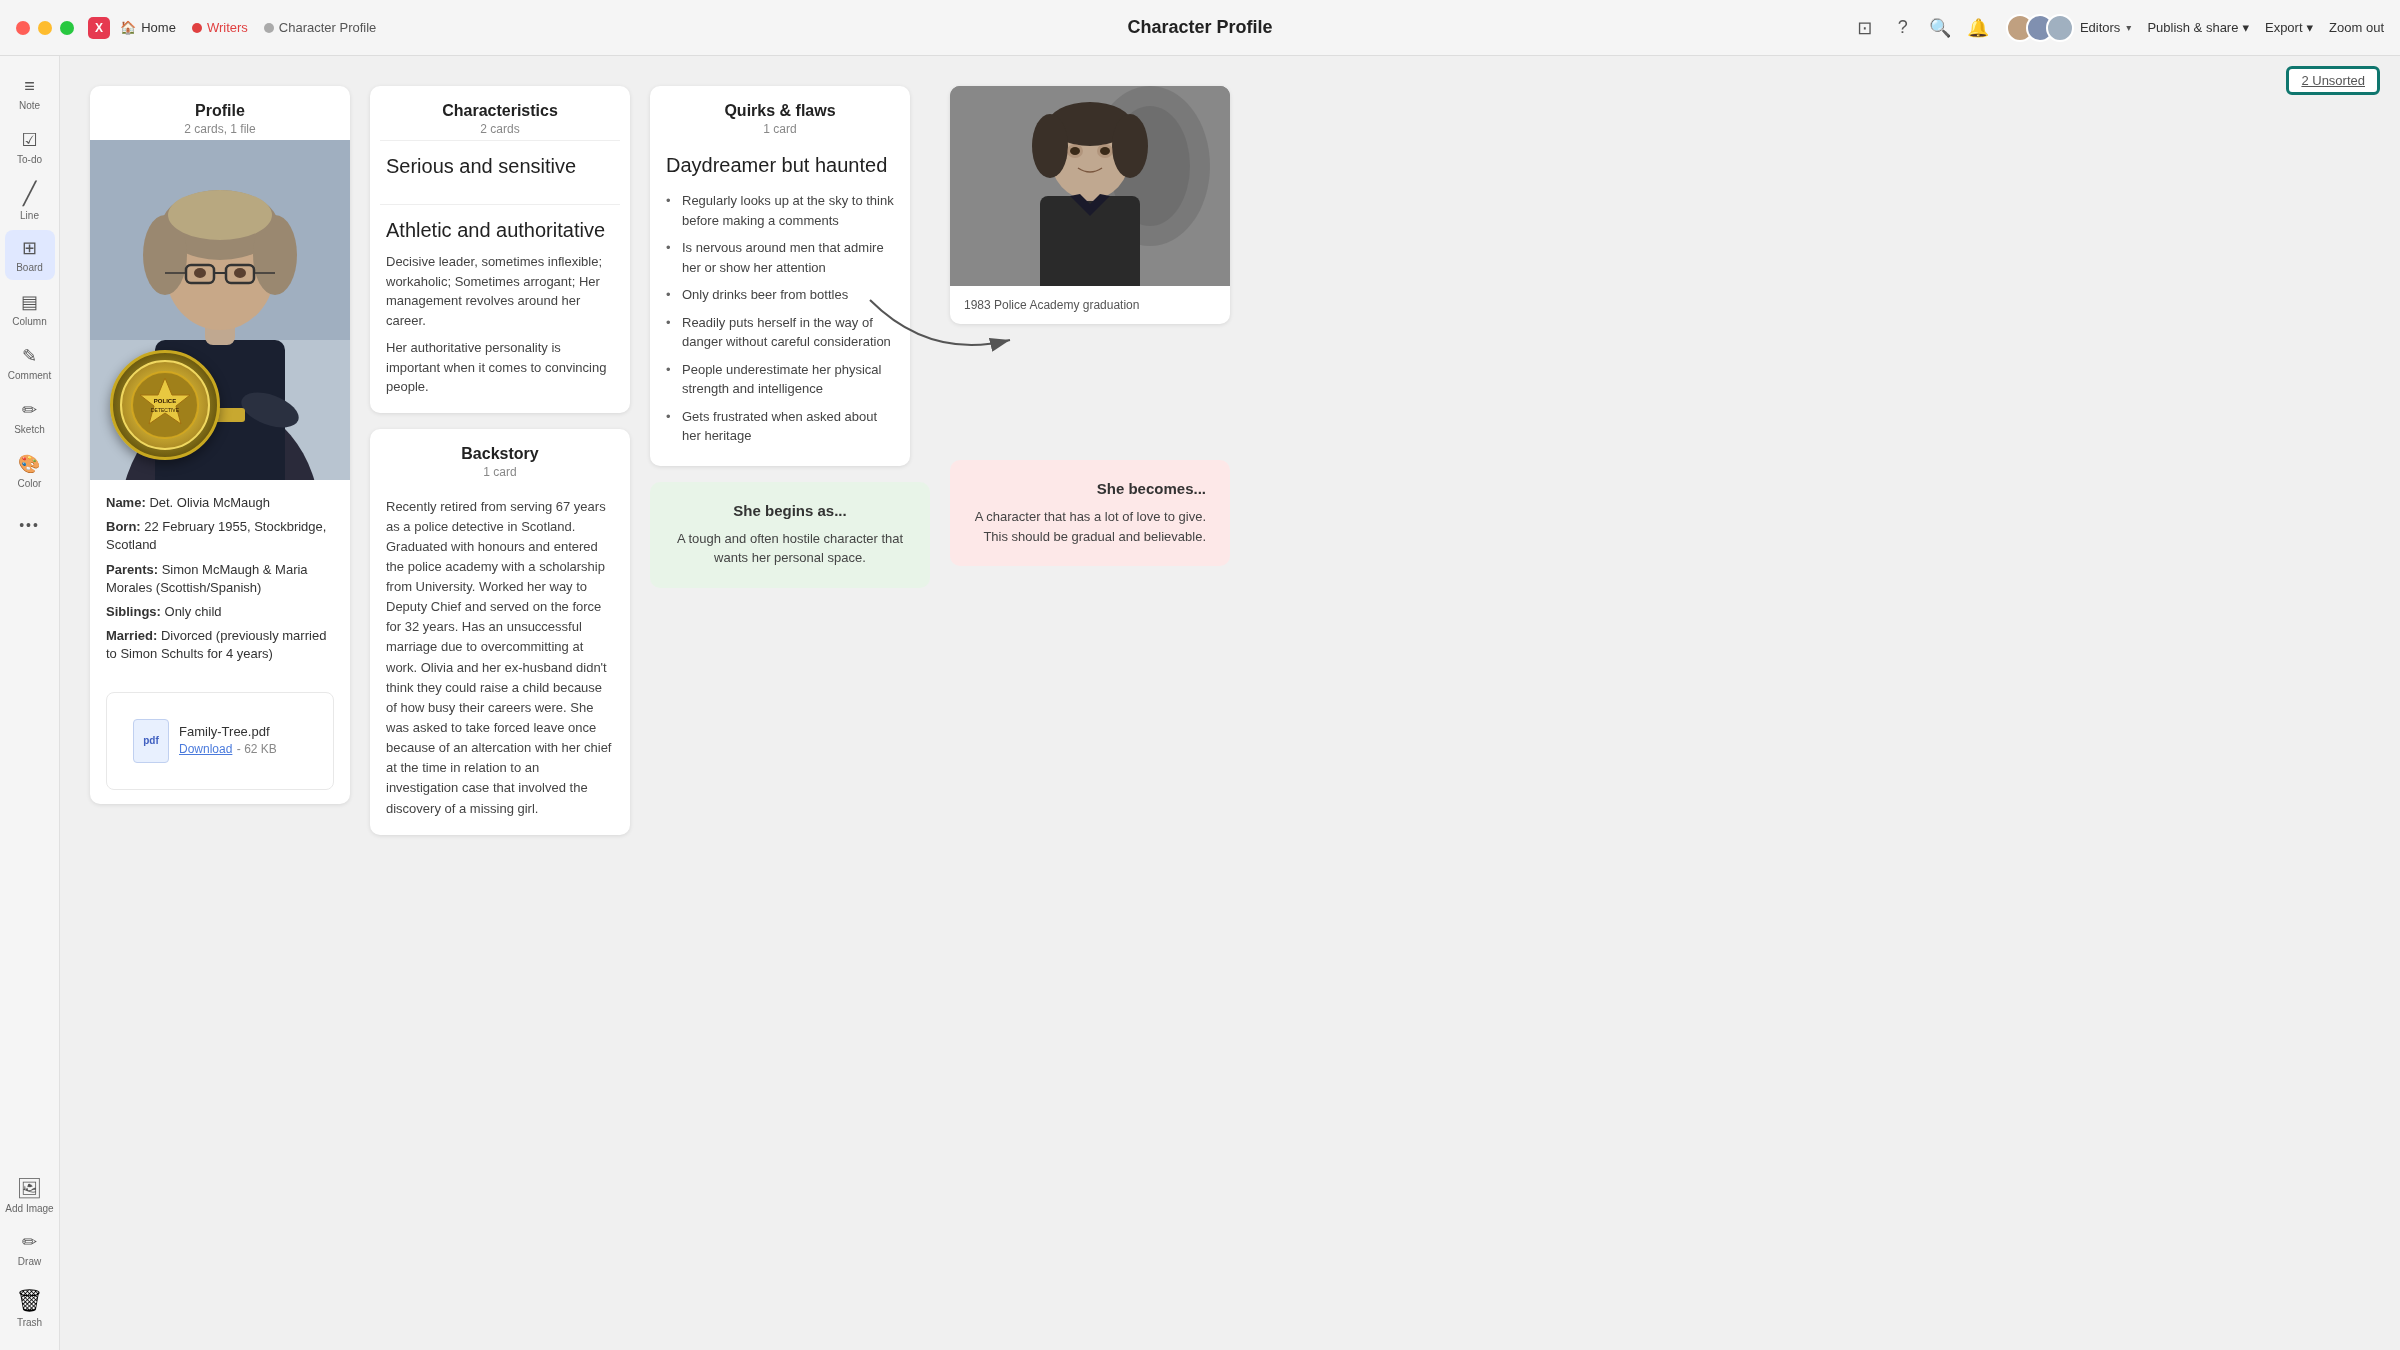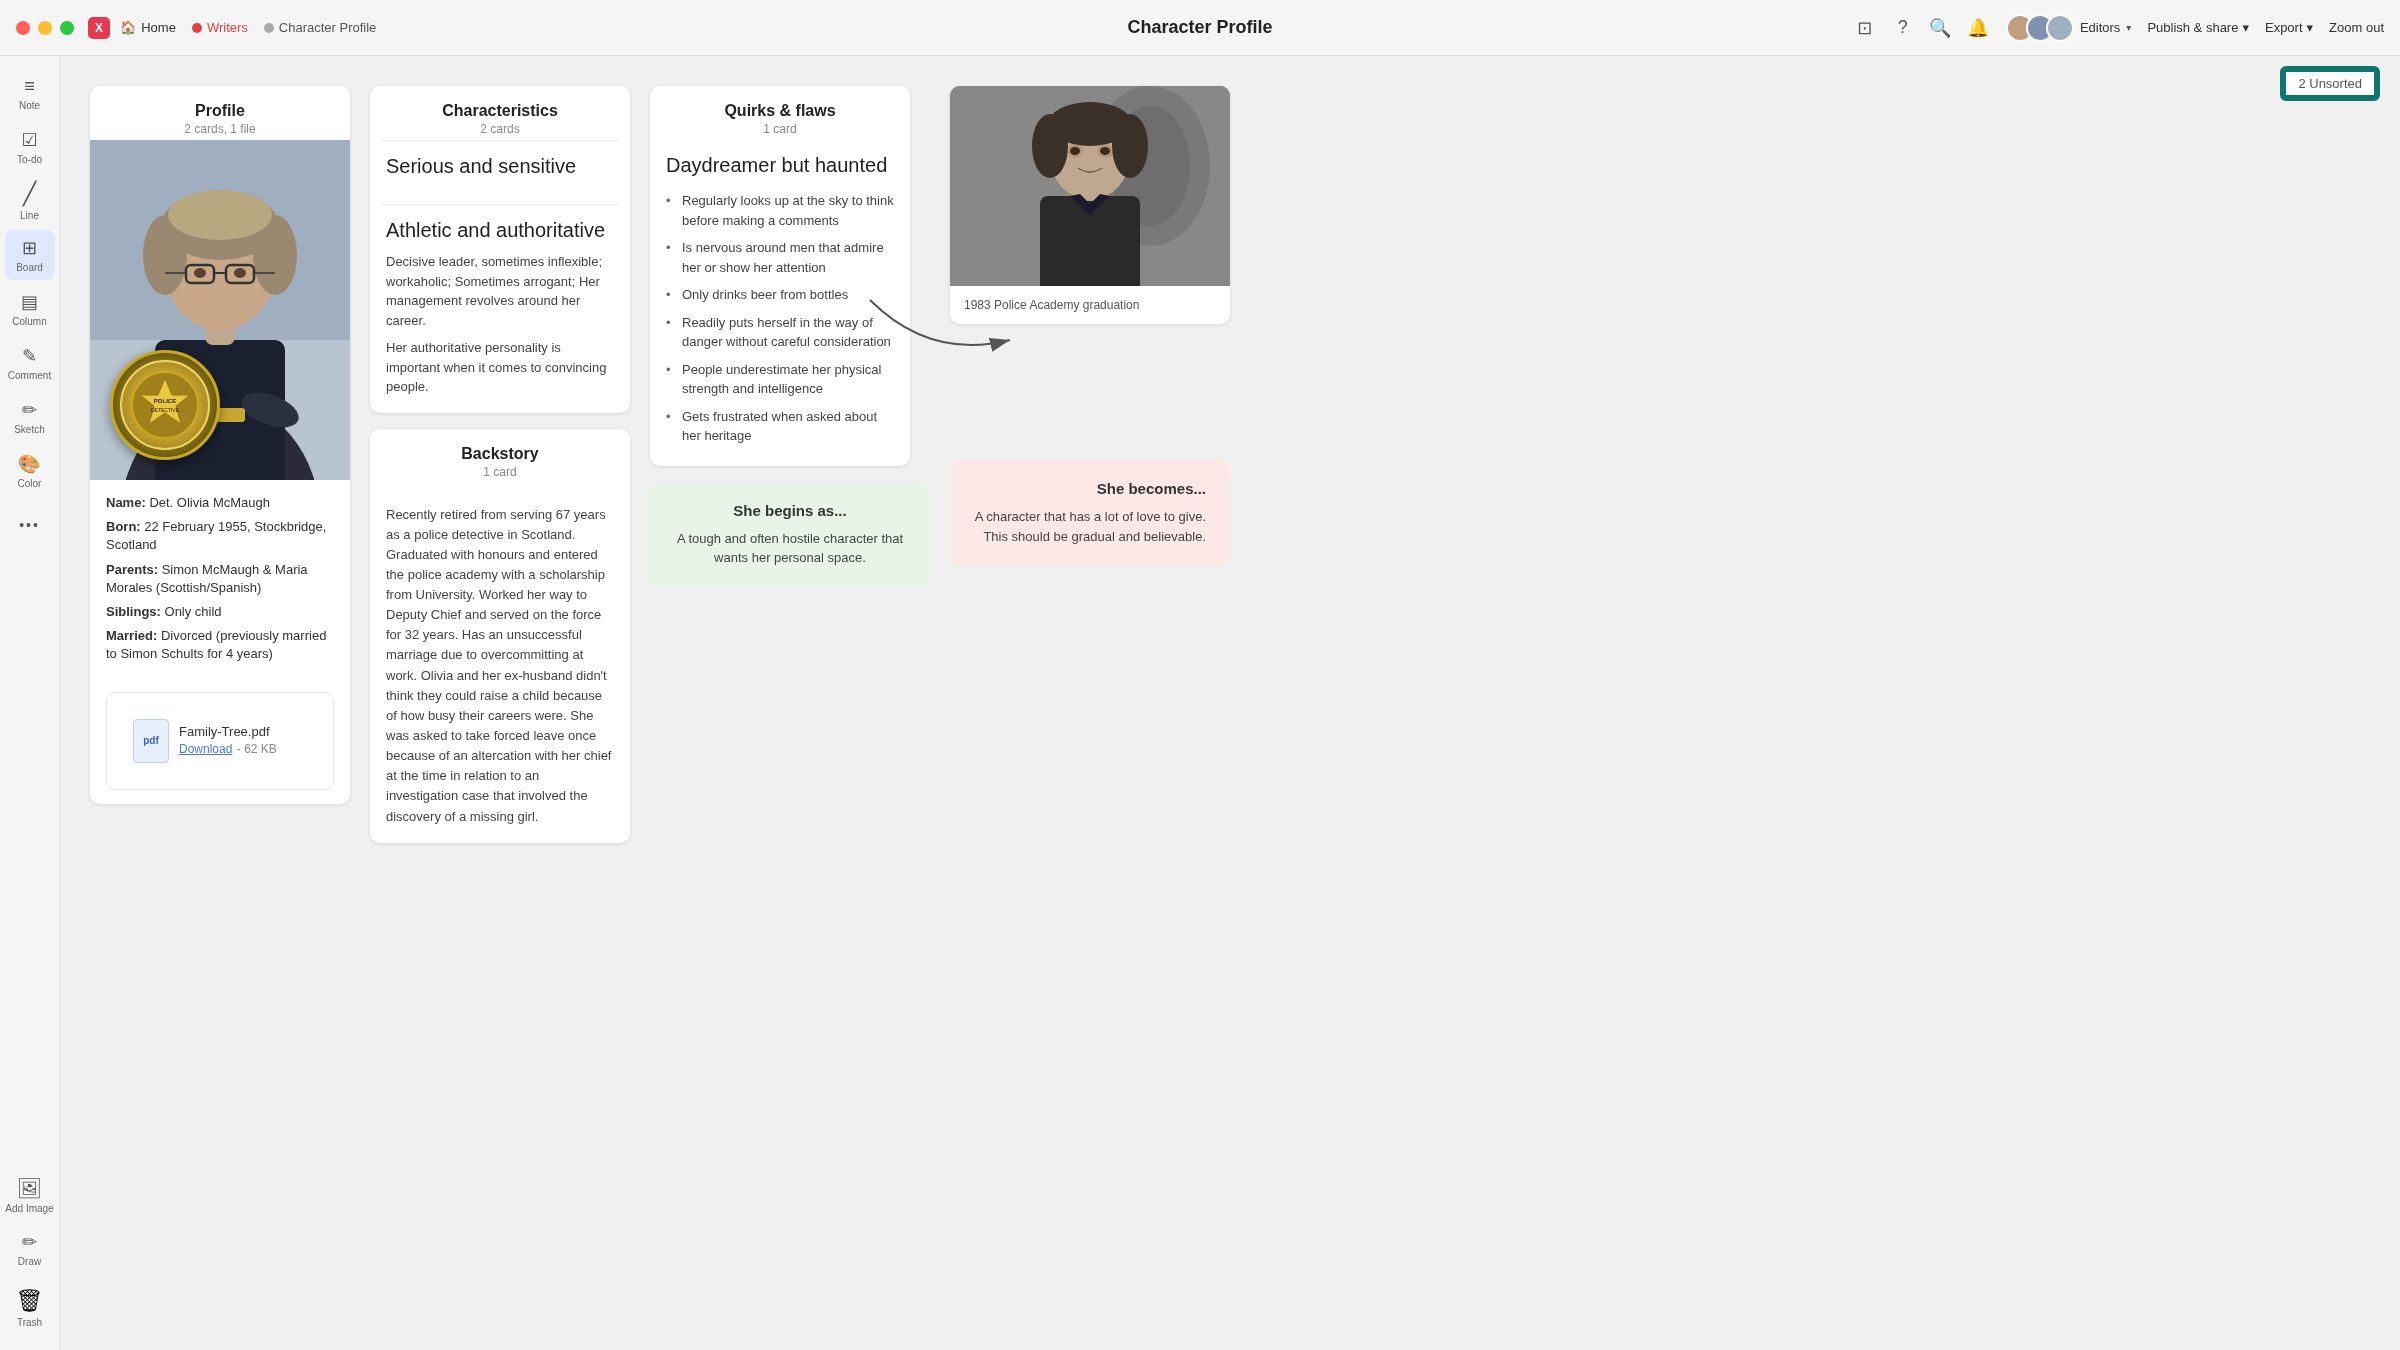--- a/index.html
+++ b/index.html
@@ -80,25 +80,26 @@
       overflow: auto;
       padding: 30px;
     }
 
     
     .unsorted-badge {
       position: absolute;
       top: 10px;
       right: 20px;
       background: white;
-      border: 6px solid #0f766e;
+      border: 3px solid #0f766e;
       border-radius: 6px;
       padding: 4px 12px;
       font-size: 13px;
       color: #555;
+      text-decoration: underline;
     }
 
     
     .card-column {
       display: flex;
       flex-direction: column;
       gap: 16px;
       width: 280px;
     }
 
@@ -206,21 +207,21 @@
       position: relative;
     }
     .quirks-list li::before {
       content: '•';
       position: absolute;
       left: 0;
       color: #666;
     }
 
     
-    .backstory-body { font-size: 13px; color: #444; line-height: 1.55; margin-top: 8px; }
+    .backstory-body { font-size: 13px; color: #444; line-height: 1.55; }
 
     
     .arc-begin {
       background: #e8f4e8;
       border-radius: 10px;
       padding: 20px 24px;
       text-align: center;
       width: 280px;
     }
     .arc-end {

